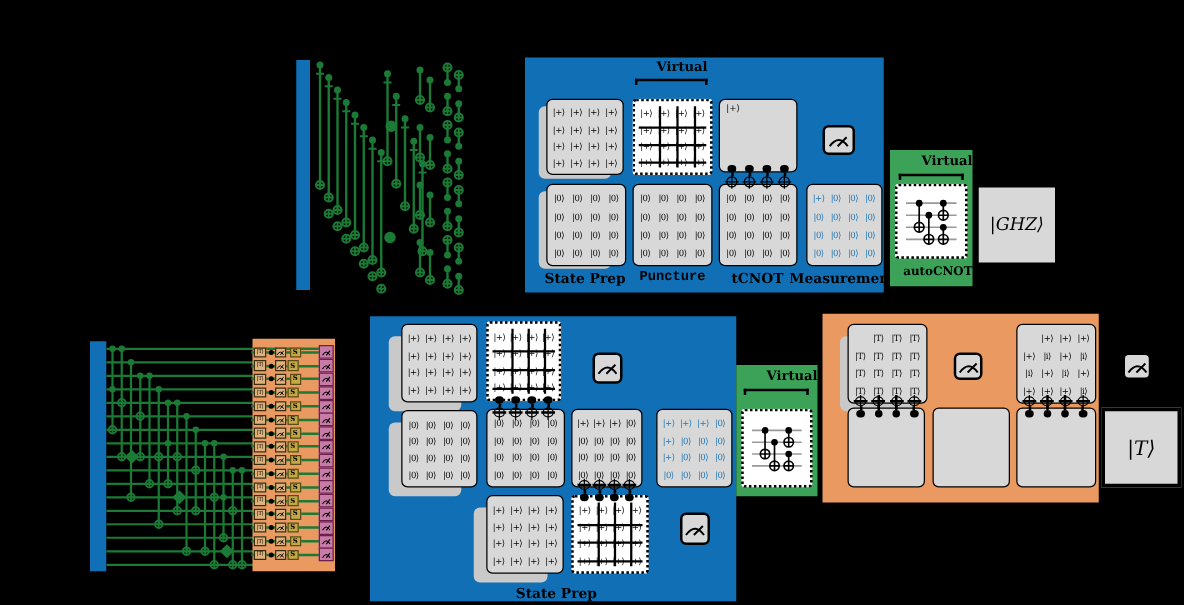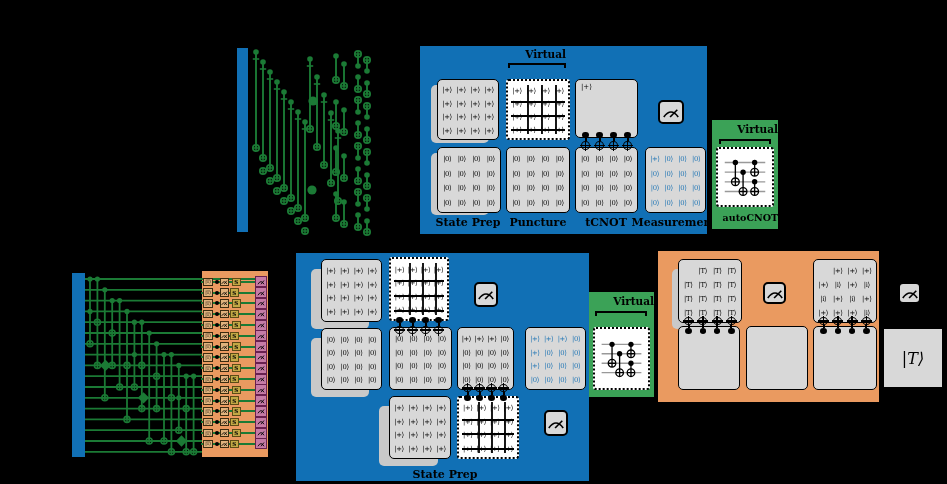--- a/index.html
+++ b/index.html
@@ -488,21 +488,21 @@
           <div class="krow">
             <span class="ket">|0⟩</span>
             <span class="ket">|0⟩</span>
             <span class="ket">|0⟩</span>
             <span class="ket">|0⟩</span>
           </div>
         </div>
     </div>
 
     <div class="stage-label" style="left:48px;top:170px;">State Prep</div>
-    <div class="stage-label" style="left:118px;top:170px;">Puncture</div>
+    <div class="stage-label" style="left:118px;top:170px;font-family:Liberation Mono, monospace;">Puncture</div>
     <div class="stage-label" style="left:186px;top:170px;">tCNOT</div>
     <div class="stage-label" style="left:254px;top:170px;">Measurement</div>
   </div>
 
   <div class="greenbox" style="left:712px;top:120px;width:66px;height:109px;">
     <div class="vlabel" style="left:0;top:3px;width:100%;">Virtual</div>
     <div class="bracket" style="left:7px;top:19px;width:52px;"></div>
     <div class="dotcard" style="left:4px;top:27px;width:58px;height:60px;">
       <svg class="latt" viewBox="0 0 56 56">
           <line x1="7" y1="13" x2="49" y2="13" stroke="#999" stroke-width="1.4"></line>
@@ -527,20 +527,21 @@
           <line x1="38" y1="33" x2="38" y2="43" stroke="#000" stroke-width="1.4"></line>
           <circle cx="38" cy="33" r="2.8" fill="#000"></circle>
           <circle cx="38" cy="43" r="4" fill="#fff" stroke="#000" stroke-width="1.4"></circle>
           <line x1="34" y1="43" x2="42" y2="43" stroke="#000" stroke-width="1.4"></line>
           <line x1="38" y1="39" x2="38" y2="47" stroke="#000" stroke-width="1.4"></line>
         </svg>
     </div>
     <div class="vlabel" style="left:0;top:92px;width:100%;font-size:9.5px;">autoCNOT</div>
   </div>
 
+  <div class="outbox" style="left:783px;top:150px;width:61px;height:60px;">|GHZ⟩</div>
 
   <div class="bar" style="left:72px;top:273px;width:13px;height:184px;"></div>
   <svg id="circuit-b" class="circ" style="left:85px;top:268px;" width="118" height="192">
       <line x1="0" y1="11" x2="118" y2="11" stroke="#1b7a35" stroke-width="1.8"></line>
       <line x1="0" y1="21.8" x2="118" y2="21.8" stroke="#1b7a35" stroke-width="1.8"></line>
       <line x1="0" y1="32.6" x2="118" y2="32.6" stroke="#1b7a35" stroke-width="1.8"></line>
       <line x1="0" y1="43.400000000000006" x2="118" y2="43.400000000000006" stroke="#1b7a35" stroke-width="1.8"></line>
       <line x1="0" y1="54.2" x2="118" y2="54.2" stroke="#1b7a35" stroke-width="1.8"></line>
       <line x1="0" y1="65" x2="118" y2="65" stroke="#1b7a35" stroke-width="1.8"></line>
       <line x1="0" y1="75.80000000000001" x2="118" y2="75.80000000000001" stroke="#1b7a35" stroke-width="1.8"></line>

